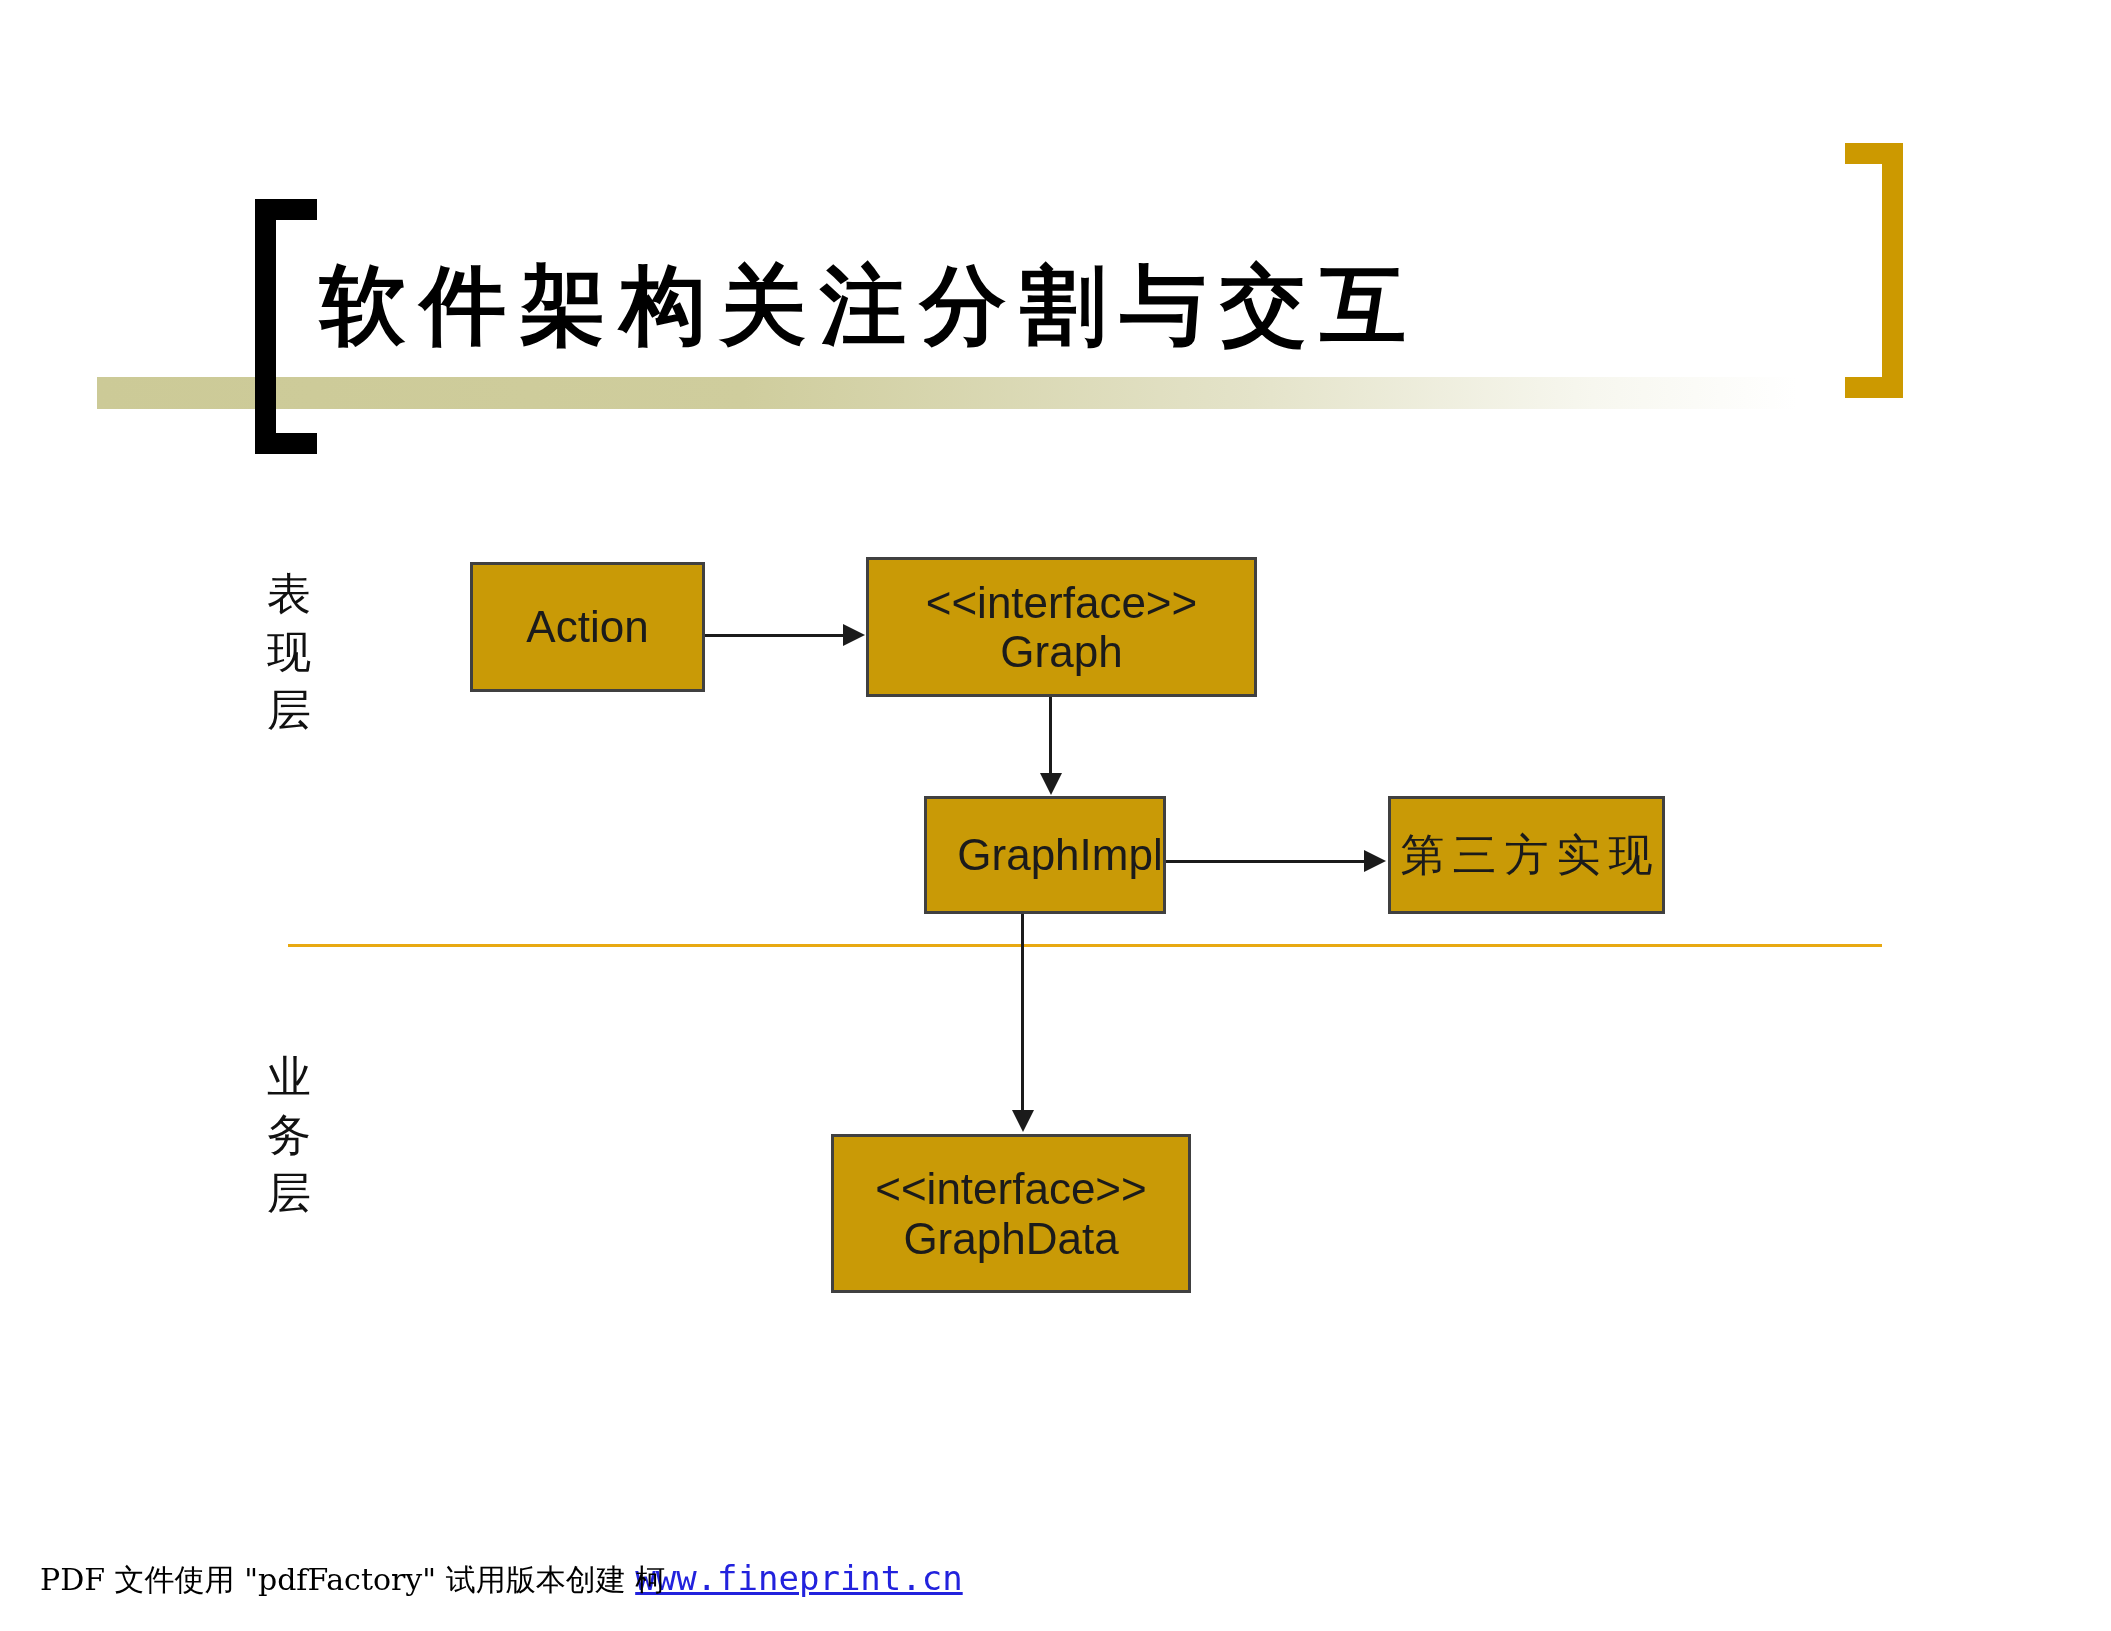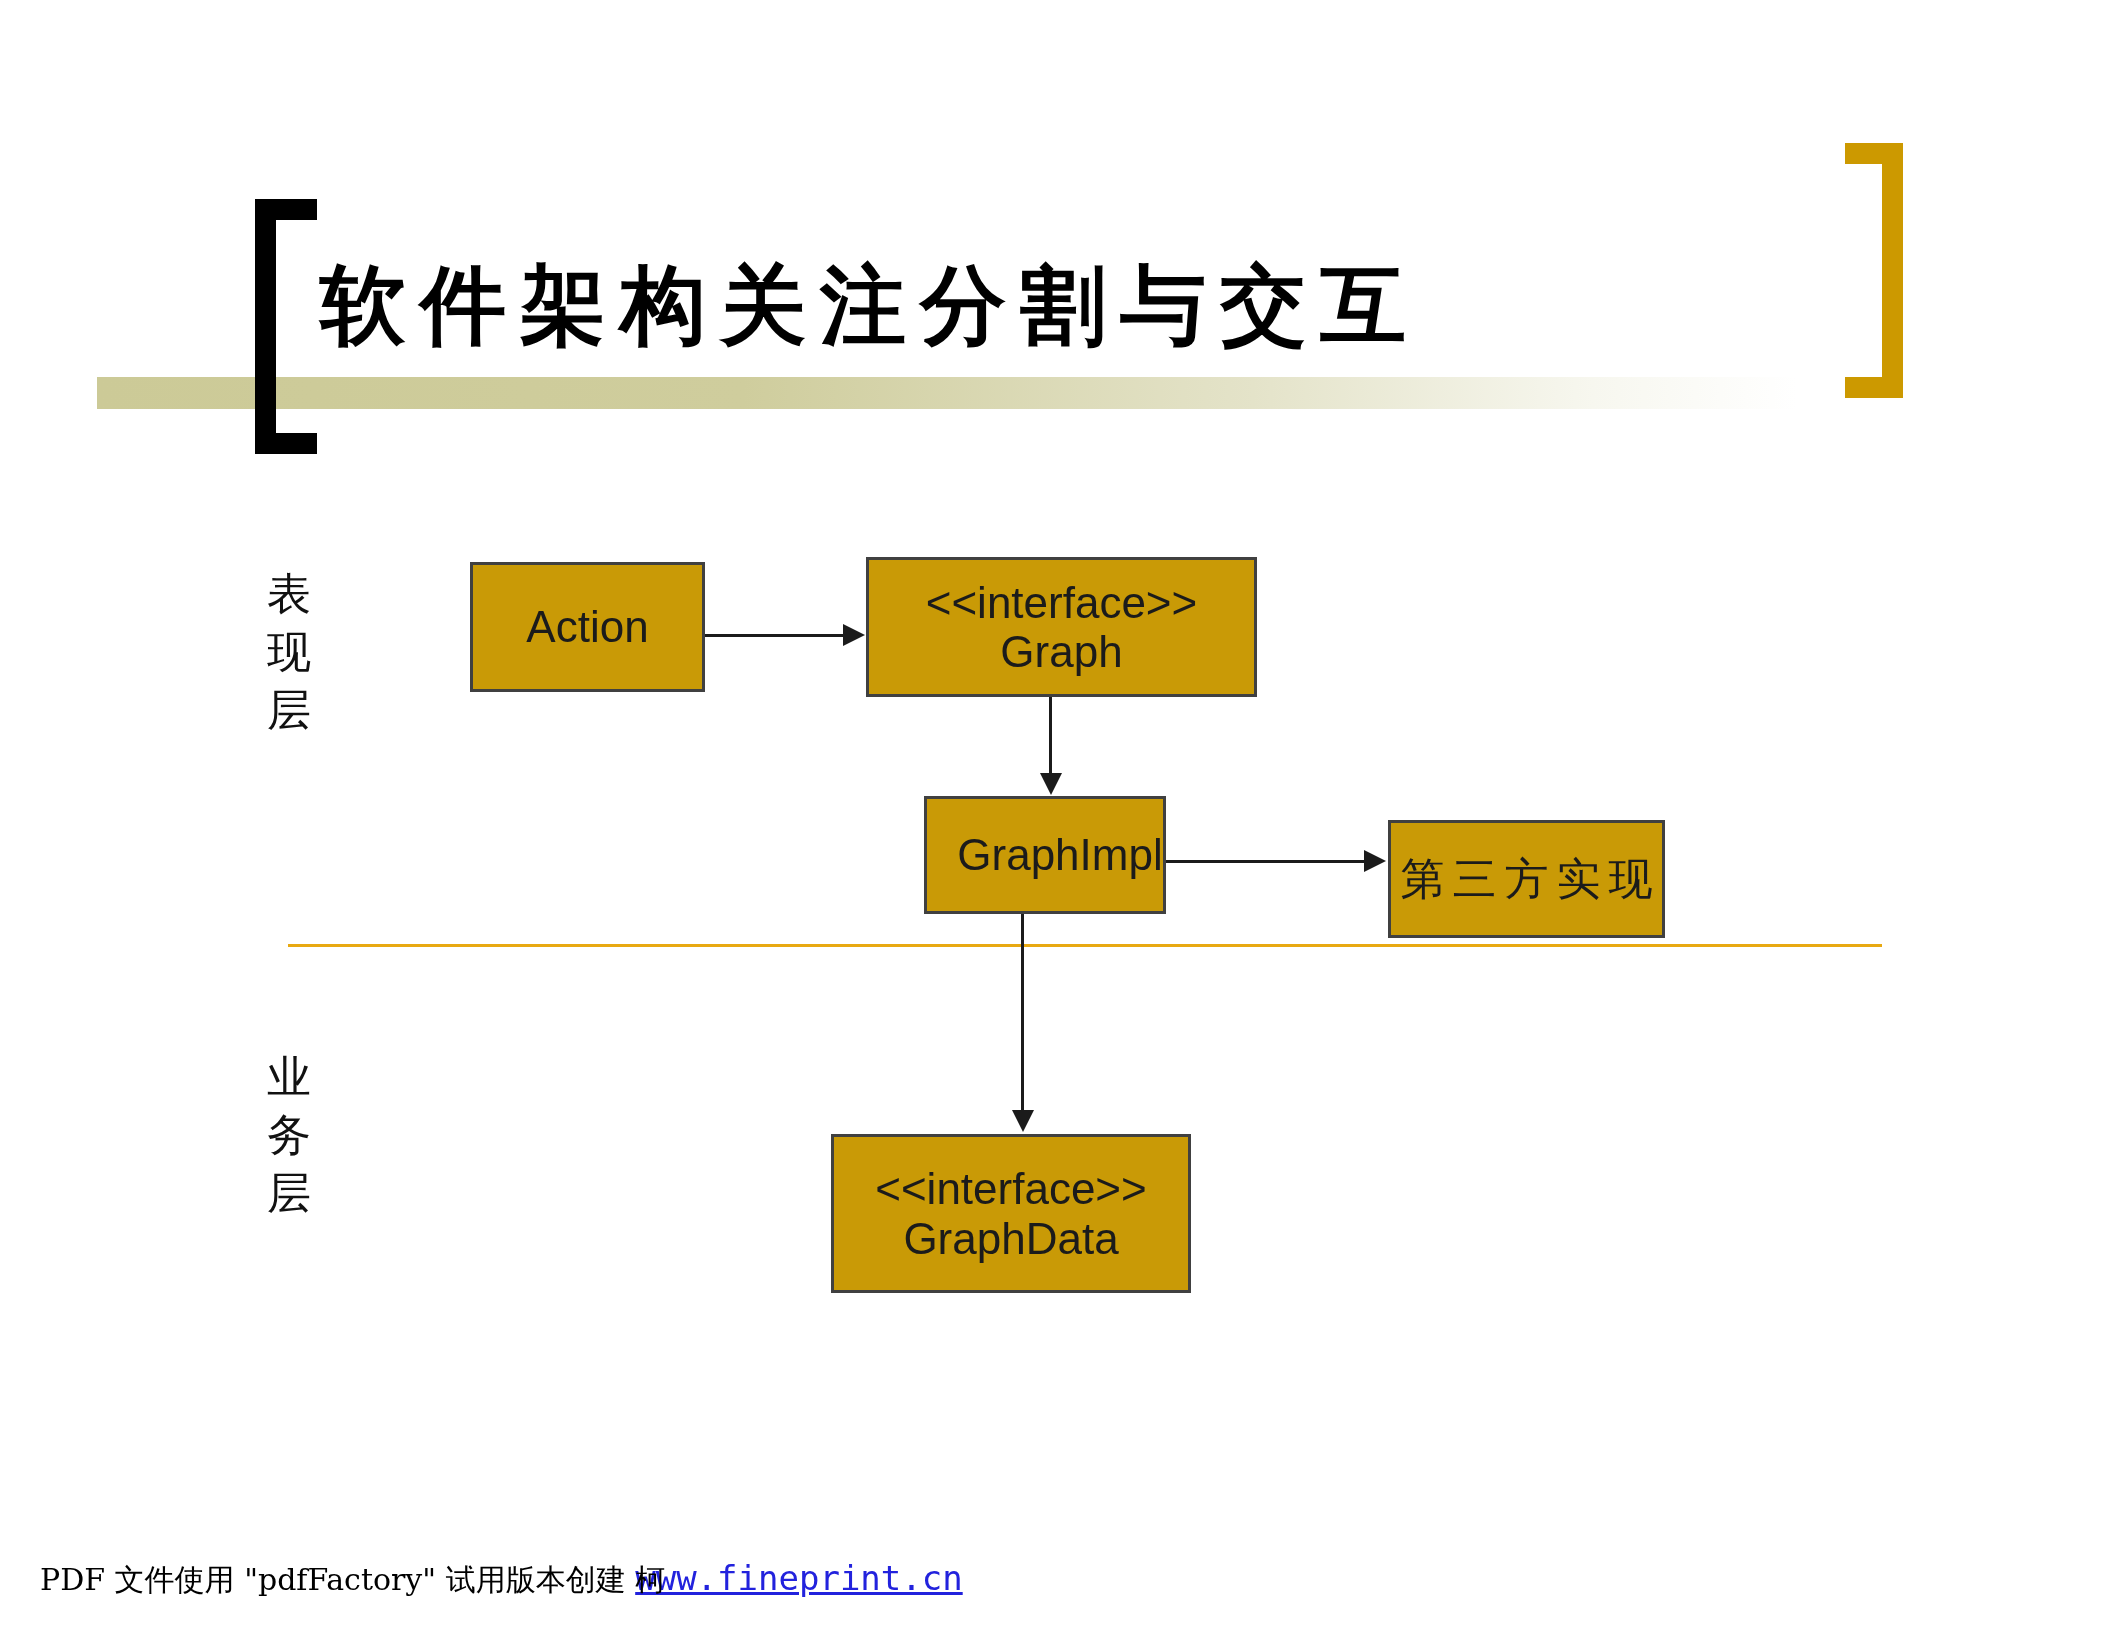--- a/index.html
+++ b/index.html
@@ -110,21 +110,21 @@
 
   #node-action     { left: 470px;  top: 562px;  width: 235px; height: 130px; }
   #node-graph      { left: 866px;  top: 557px;  width: 391px; height: 140px; }
   #node-graphimpl  { left: 924px;  top: 796px;  width: 242px; height: 118px; padding-left: 36px; }
   #node-graphimpl .node-text {
     white-space: nowrap;
     display: block;
     width: 262px;
     margin-left: -6px;
   }
-  #node-thirdparty { left: 1388px; top: 796px;  width: 277px; height: 118px; margin-top: 24px; }
+  #node-thirdparty { left: 1388px; top: 796px;  width: 277px; height: 118px; }
   #node-graphdata  { left: 831px;  top: 1134px; width: 360px; height: 159px; }
 
   
   .conn {
     position: absolute;
     background: #1b1b1b;
     z-index: 1;
   }
   .conn.h { height: 3px; }
   .conn.v { width: 3px; }

